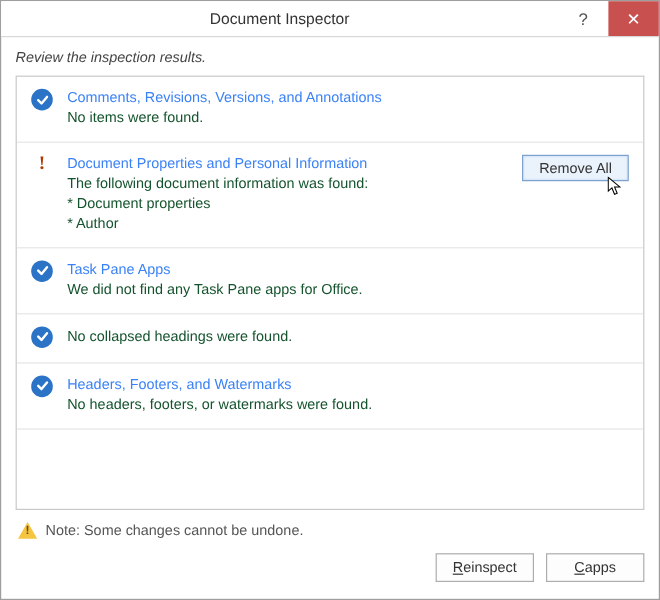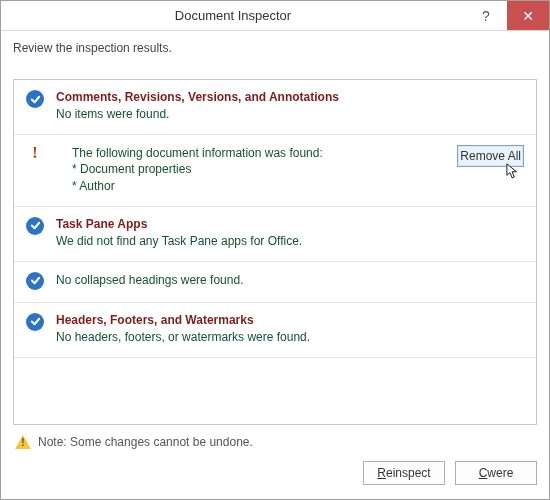--- a/index.html
+++ b/index.html
@@ -44,22 +44,23 @@
   .winbtn.close { background: #c8504f; color: #fff; font-size: 14px; }
   .body {
     flex: 1;
     padding: 10px 12px 0 12px;
     display: flex;
     flex-direction: column;
     min-height: 0;
   }
   .intro {
     color: #444;
-    margin-bottom: 24px;
-    font-size: 12px;
+    margin-bottom: 8px;
+    font-size: 12px;
+    font-style: italic;
   }
   .scrollarea {
     flex: 1;
     border: 1px solid #c8c8c8;
     overflow-y: scroll;
     background: #fff;
     min-height: 0;
   }
   .section {
     padding: 10px 12px 12px 12px;
@@ -78,27 +79,27 @@
   .warn-mark {
     font-weight: bold;
     color: #b23a00;
     font-size: 16px;
     line-height: 16px;
     text-align: center;
     width: 18px;
     font-family: Georgia, serif;
   }
   .text-col { flex: 1; color: #444; }
-  .sec-title { font-weight: bold; color: #7f1d1d; margin-bottom: 2px; }
+  .sec-title { font-weight: normal; color: #3b82f6; margin-bottom: 2px; }
   .sec-body { color: #14532d; line-height: 1.35; }
   .action-col { flex-shrink: 0; }
   .remove-btn {
     border: 1px solid #7da2ce;
     background: #eaf2fb;
-    padding: 3px 2px;
+    padding: 3px 13px;
     font-size: 12px;
     color: #333;
     cursor: pointer;
     font-family: inherit;
     box-shadow: inset 0 0 0 1px #d8e8f9;
   }
   .cursor {
     position: absolute;
     right: 16px;
     top: 28px;
@@ -177,21 +178,22 @@
           <div class="sec-title">Comments, Revisions, Versions, and Annotations</div>
           <div class="sec-body">No items were found.</div>
         </div>
       </div>
 
       <div class="section">
         <div class="icon-col">
           <div class="warn-mark">!</div>
         </div>
         <div class="text-col">
-          <div class="sec-body" style="white-space:pre-line;margin-left:16px;">The following document information was found:
+          <div class="sec-title">Document Properties and Personal Information</div>
+          <div class="sec-body" style="white-space:pre-line;">The following document information was found:
 * Document properties
 * Author</div>
         </div>
         <div class="action-col">
           <button class="remove-btn">Remove All</button>
           <svg class="cursor" viewBox="0 0 16 20">
             <path d="M1 1 L1 14 L4.5 11 L7 17 L9.5 16 L7 10 L12 10 Z" fill="#fff" stroke="#000" stroke-width="1"></path>
           </svg>
         </div>
       </div>
@@ -243,16 +245,16 @@
     <div class="footer-note">
       <div class="tri">
           <div class="bang">!</div>
         </div>
       <span>Note: Some changes cannot be undone.</span>
     </div>
   </div>
 
   <div class="buttons">
     <button class="btn"><u>R</u><span>einspect</span></button>
-    <button class="btn"><u>C</u><span>were</span></button>
+    <button class="btn"><u>C</u><span>apps</span></button>
   </div>
 
 </div>
 
 </body></html>

